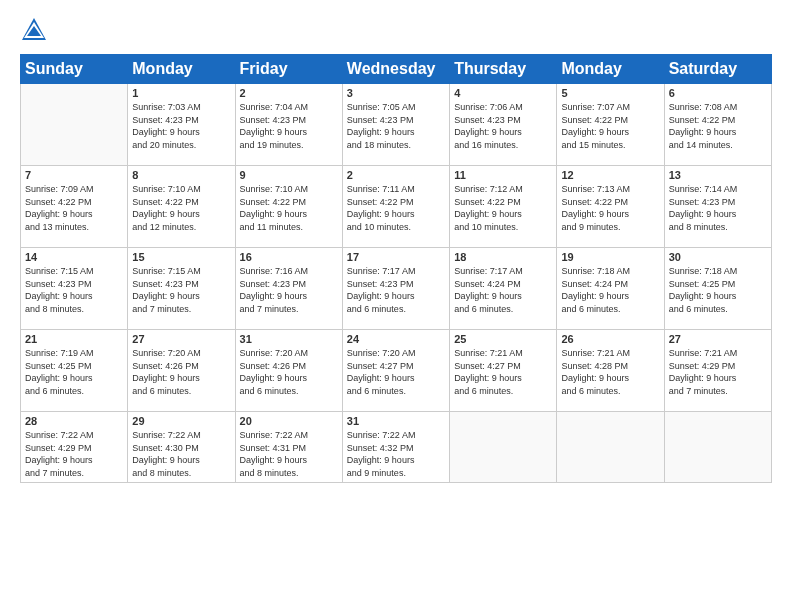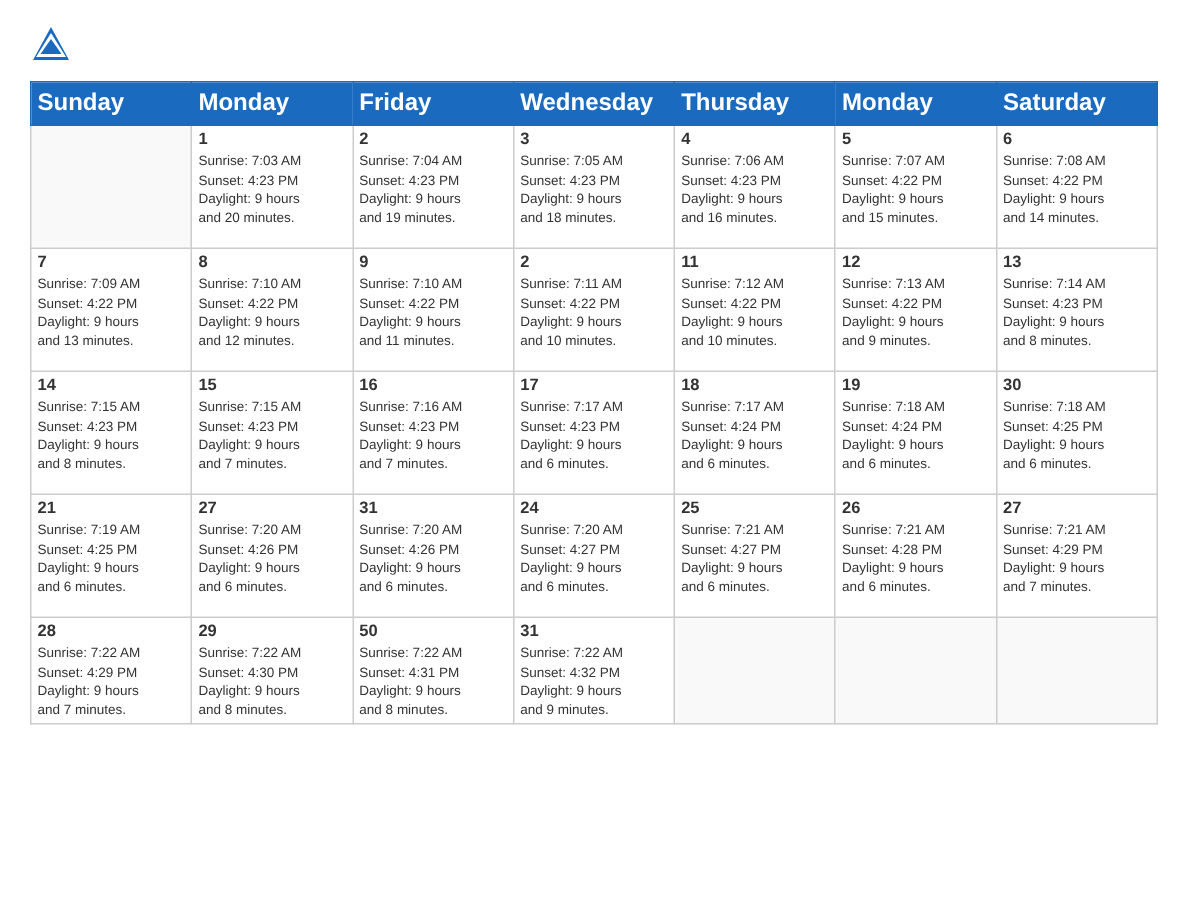--- a/index.html
+++ b/index.html
@@ -248,21 +248,21 @@
         <tr class="last-row">
           <td>
             <span class="day-num">28</span>
             <div class="day-info">Sunrise: 7:22 AM<br>Sunset: 4:29 PM<br>Daylight: 9 hours<br>and 7 minutes.</div>
           </td>
           <td>
             <span class="day-num">29</span>
             <div class="day-info">Sunrise: 7:22 AM<br>Sunset: 4:30 PM<br>Daylight: 9 hours<br>and 8 minutes.</div>
           </td>
           <td>
-            <span class="day-num">50</span>
+            <span class="day-num">20</span>
             <div class="day-info">Sunrise: 7:22 AM<br>Sunset: 4:31 PM<br>Daylight: 9 hours<br>and 8 minutes.</div>
           </td>
           <td>
             <span class="day-num">31</span>
             <div class="day-info">Sunrise: 7:22 AM<br>Sunset: 4:32 PM<br>Daylight: 9 hours<br>and 9 minutes.</div>
           </td>
           <td class="empty-cell"></td>
           <td class="empty-cell"></td>
           <td class="empty-cell"></td>
         </tr>

